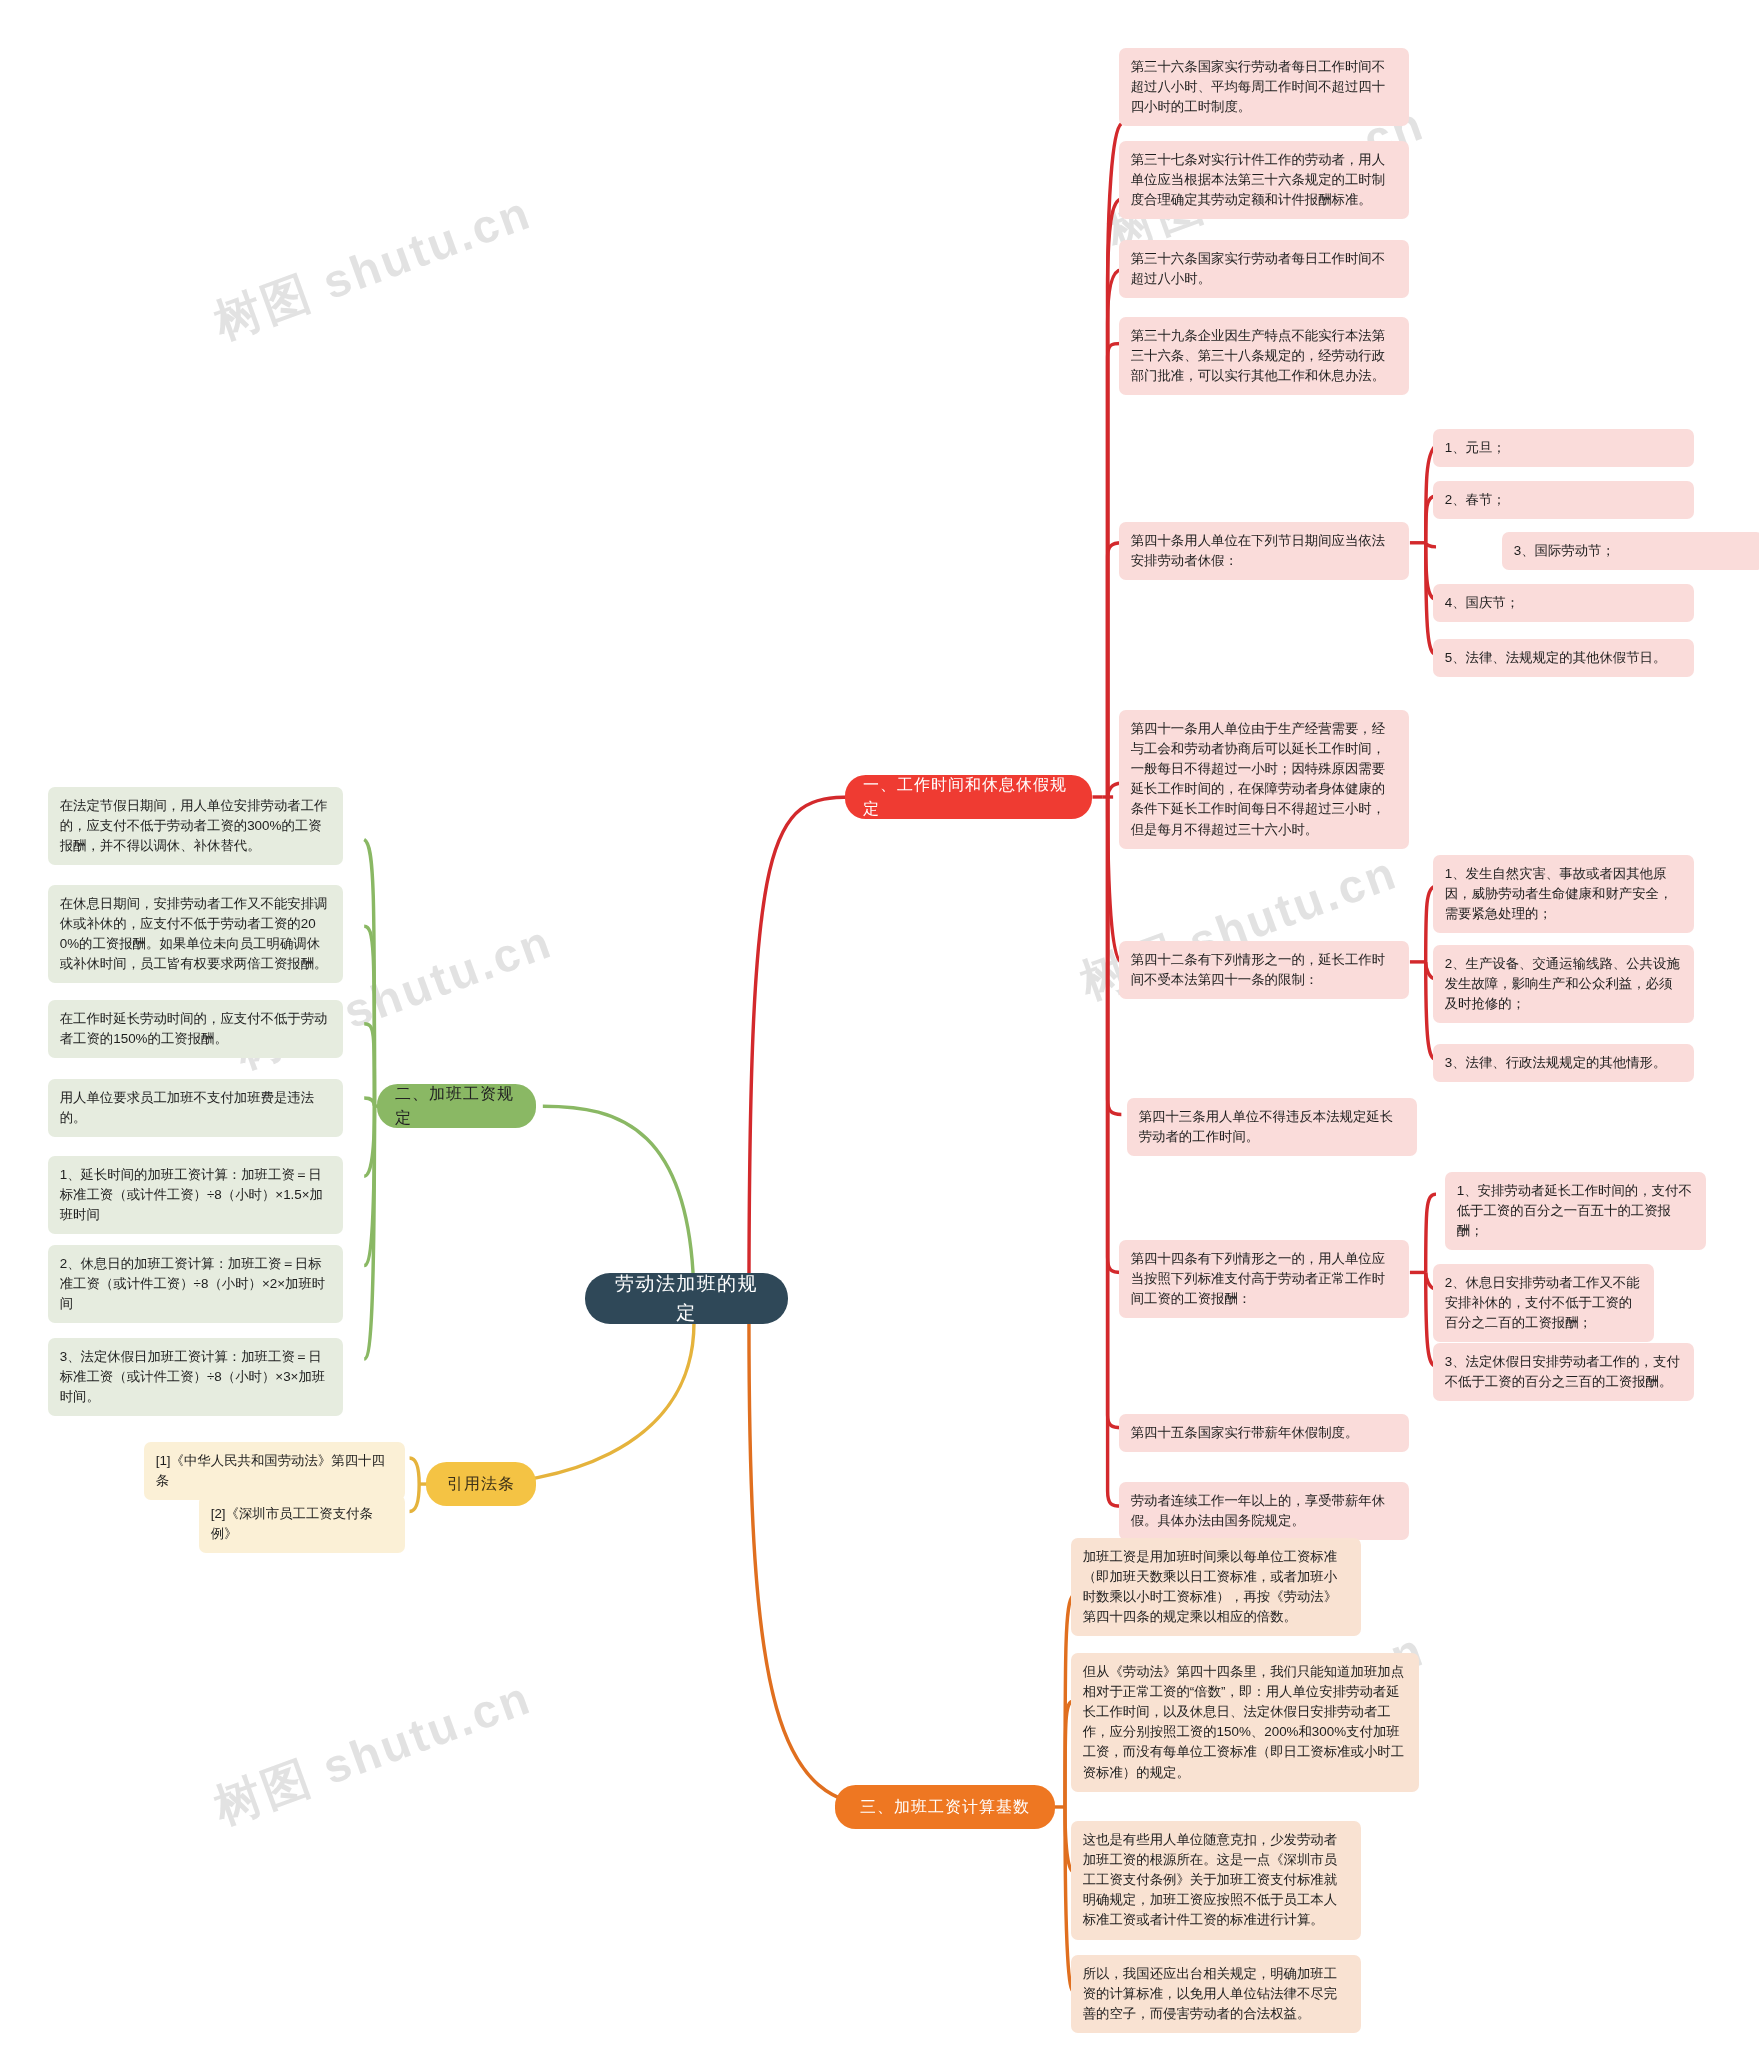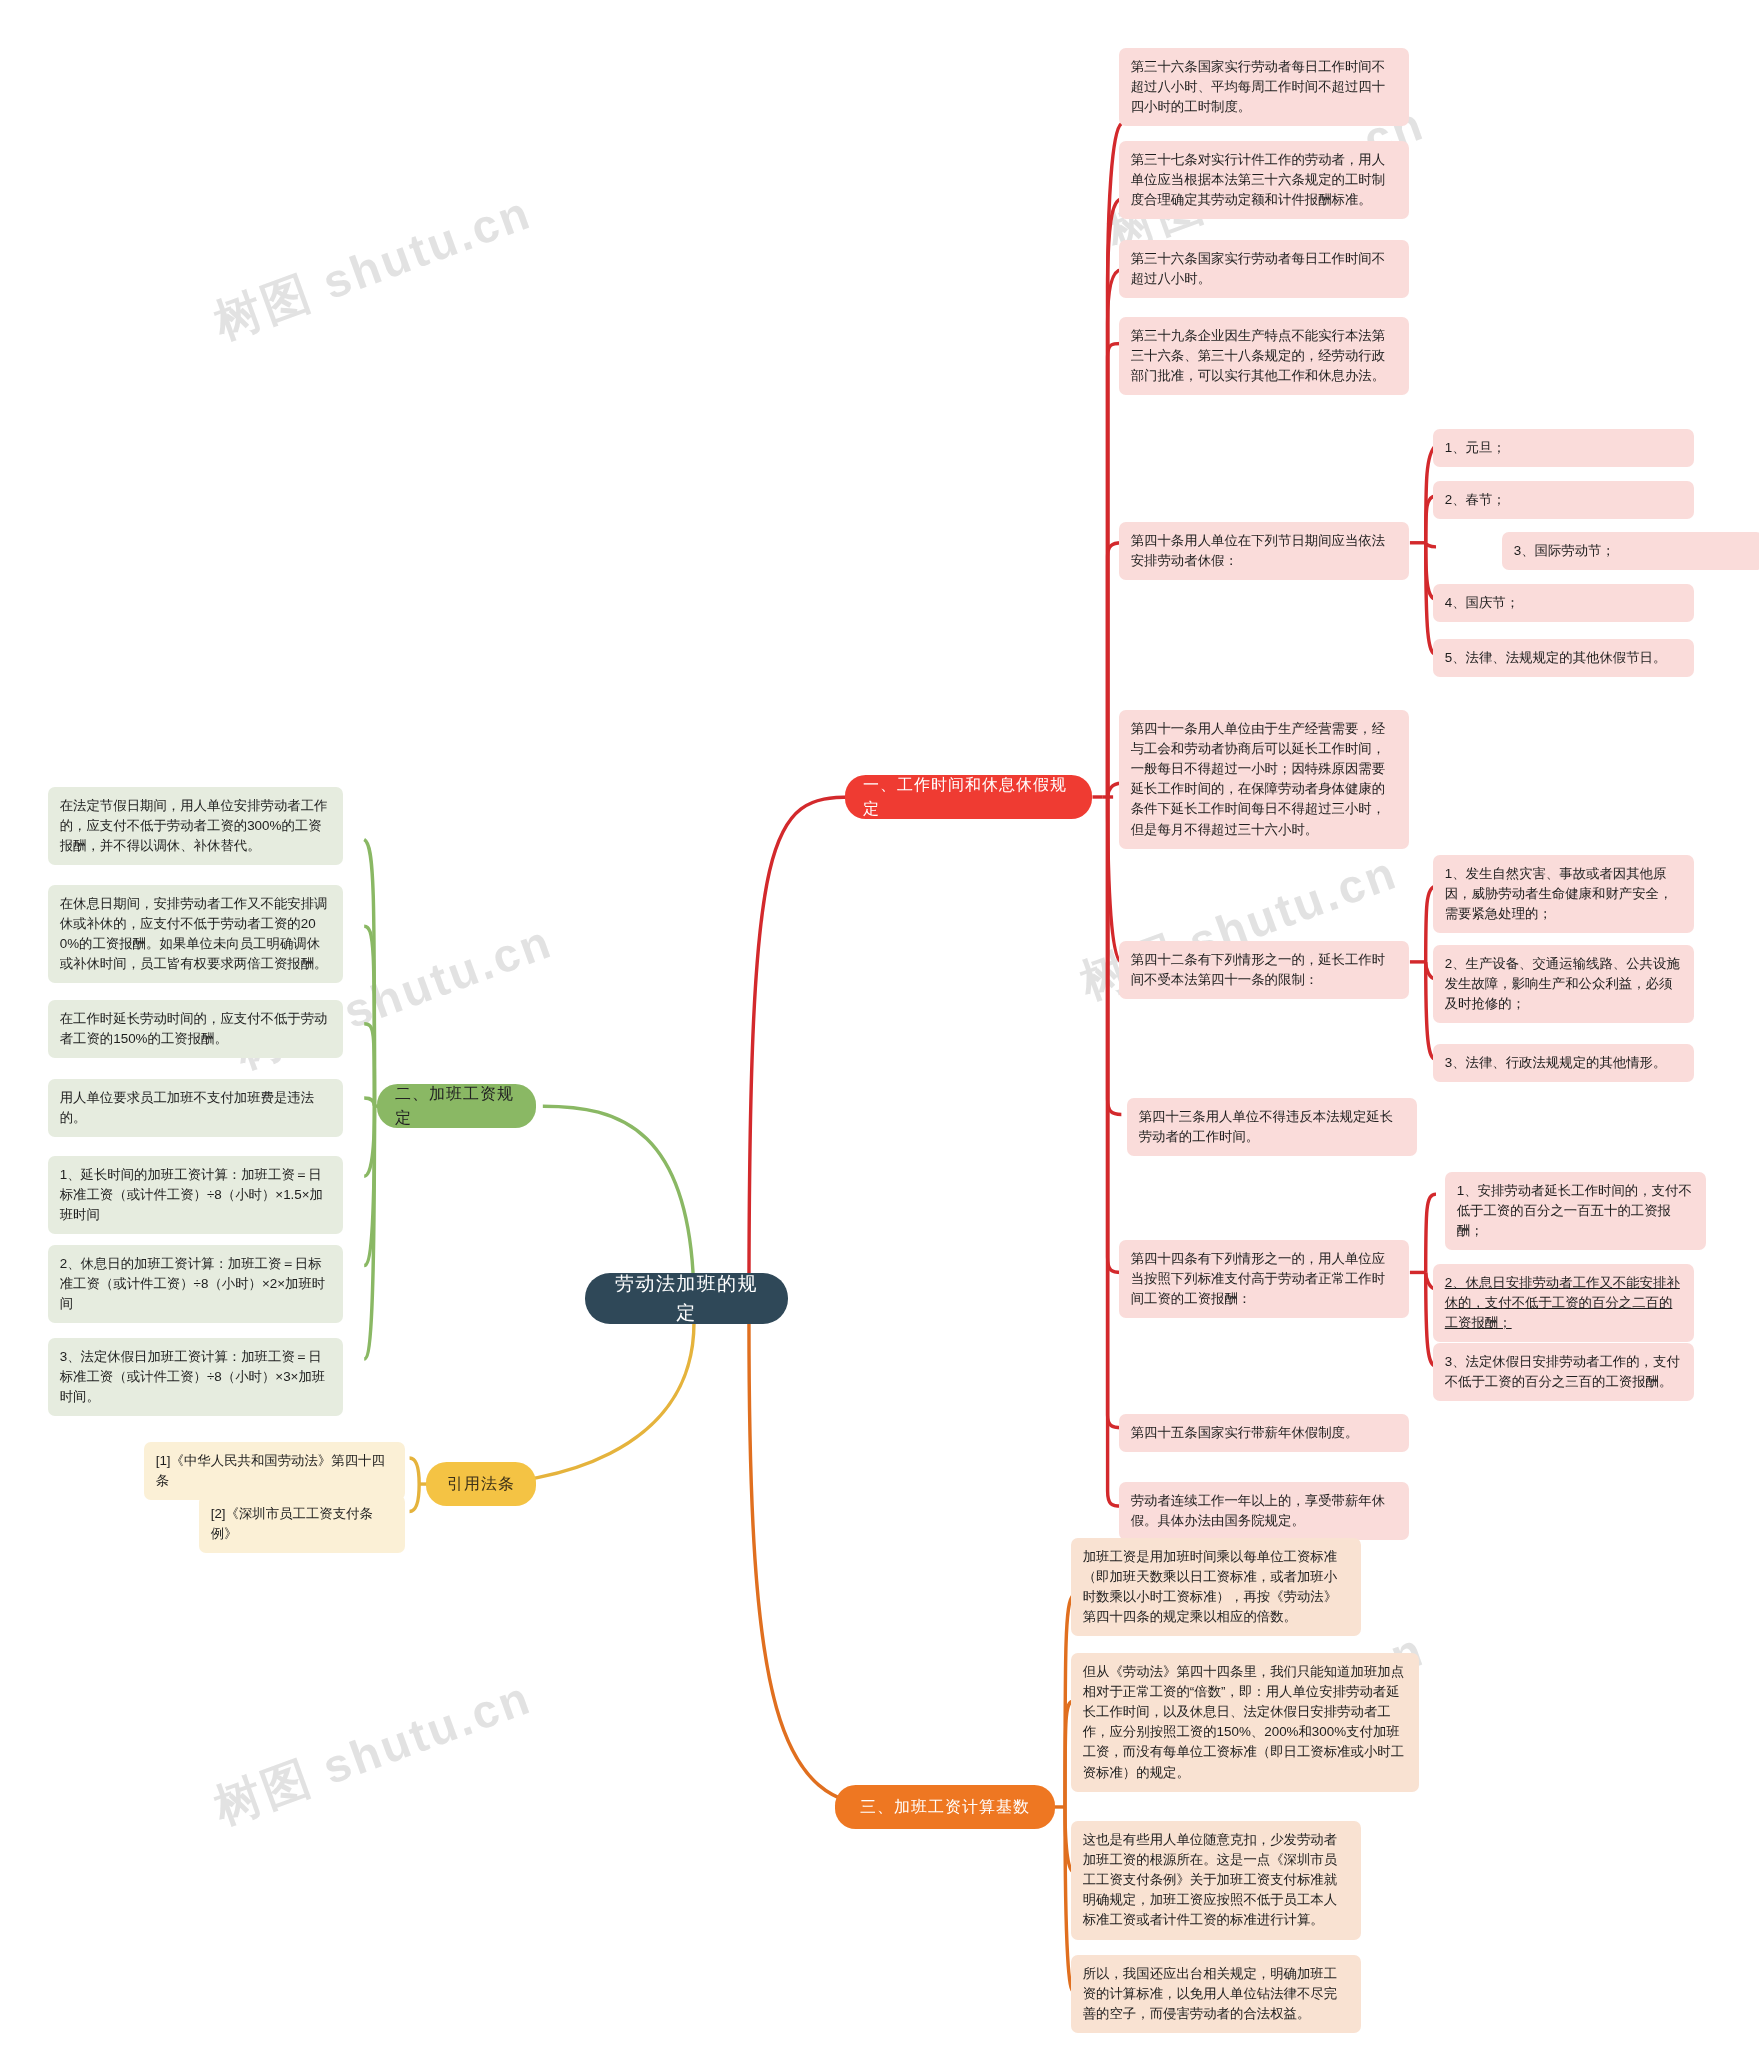--- a/index.html
+++ b/index.html
@@ -197,21 +197,21 @@
 <div class="node leaf leaf-red" style="left:1433px; top:481px; width:261px;">2、春节；</div>
 <div class="node leaf leaf-red" style="left:1502px; top:532px; width:261px;">3、国际劳动节；</div>
 <div class="node leaf leaf-red" style="left:1433px; top:584px; width:261px;">4、国庆节；</div>
 <div class="node leaf leaf-red" style="left:1433px; top:639px; width:261px;">5、法律、法规规定的其他休假节日。</div>
 
 <div class="node leaf leaf-red" style="left:1433px; top:855px; width:261px;">1、发生自然灾害、事故或者因其他原因，威胁劳动者生命健康和财产安全，需要紧急处理的；</div>
 <div class="node leaf leaf-red" style="left:1433px; top:945px; width:261px;">2、生产设备、交通运输线路、公共设施发生故障，影响生产和公众利益，必须及时抢修的；</div>
 <div class="node leaf leaf-red" style="left:1433px; top:1044px; width:261px;">3、法律、行政法规规定的其他情形。</div>
 
 <div class="node leaf leaf-red" style="left:1433px; top:1172px; width:261px;margin-left:12px;">1、安排劳动者延长工作时间的，支付不低于工资的百分之一百五十的工资报酬；</div>
-<div class="node leaf leaf-red" style="left:1433px; top:1264px; width:261px;text-decoration:underline;">2、休息日安排劳动者工作又不能安排补休的，支付不低于工资的百分之二百的工资报酬；</div>
+<div class="node leaf leaf-red" style="left:1433px; top:1264px; width:221px;">2、休息日安排劳动者工作又不能安排补休的，支付不低于工资的百分之二百的工资报酬；</div>
 <div class="node leaf leaf-red" style="left:1433px; top:1343px; width:261px;">3、法定休假日安排劳动者工作的，支付不低于工资的百分之三百的工资报酬。</div>
 
 <div class="node leaf leaf-green" style="left:48px; top:787px; width:295px;">在法定节假日期间，用人单位安排劳动者工作的，应支付不低于劳动者工资的300%的工资报酬，并不得以调休、补休替代。</div>
 <div class="node leaf leaf-green" style="left:48px; top:885px; width:295px;">在休息日期间，安排劳动者工作又不能安排调休或补休的，应支付不低于劳动者工资的200%的工资报酬。如果单位未向员工明确调休或补休时间，员工皆有权要求两倍工资报酬。</div>
 <div class="node leaf leaf-green" style="left:48px; top:1000px; width:295px;">在工作时延长劳动时间的，应支付不低于劳动者工资的150%的工资报酬。</div>
 <div class="node leaf leaf-green" style="left:48px; top:1079px; width:295px;">用人单位要求员工加班不支付加班费是违法的。</div>
 <div class="node leaf leaf-green" style="left:48px; top:1156px; width:295px;">1、延长时间的加班工资计算：加班工资＝日标准工资（或计件工资）÷8（小时）×1.5×加班时间</div>
 <div class="node leaf leaf-green" style="left:48px; top:1245px; width:295px;">2、休息日的加班工资计算：加班工资＝日标准工资（或计件工资）÷8（小时）×2×加班时间</div>
 <div class="node leaf leaf-green" style="left:48px; top:1338px; width:295px;">3、法定休假日加班工资计算：加班工资＝日标准工资（或计件工资）÷8（小时）×3×加班时间。</div>
 

